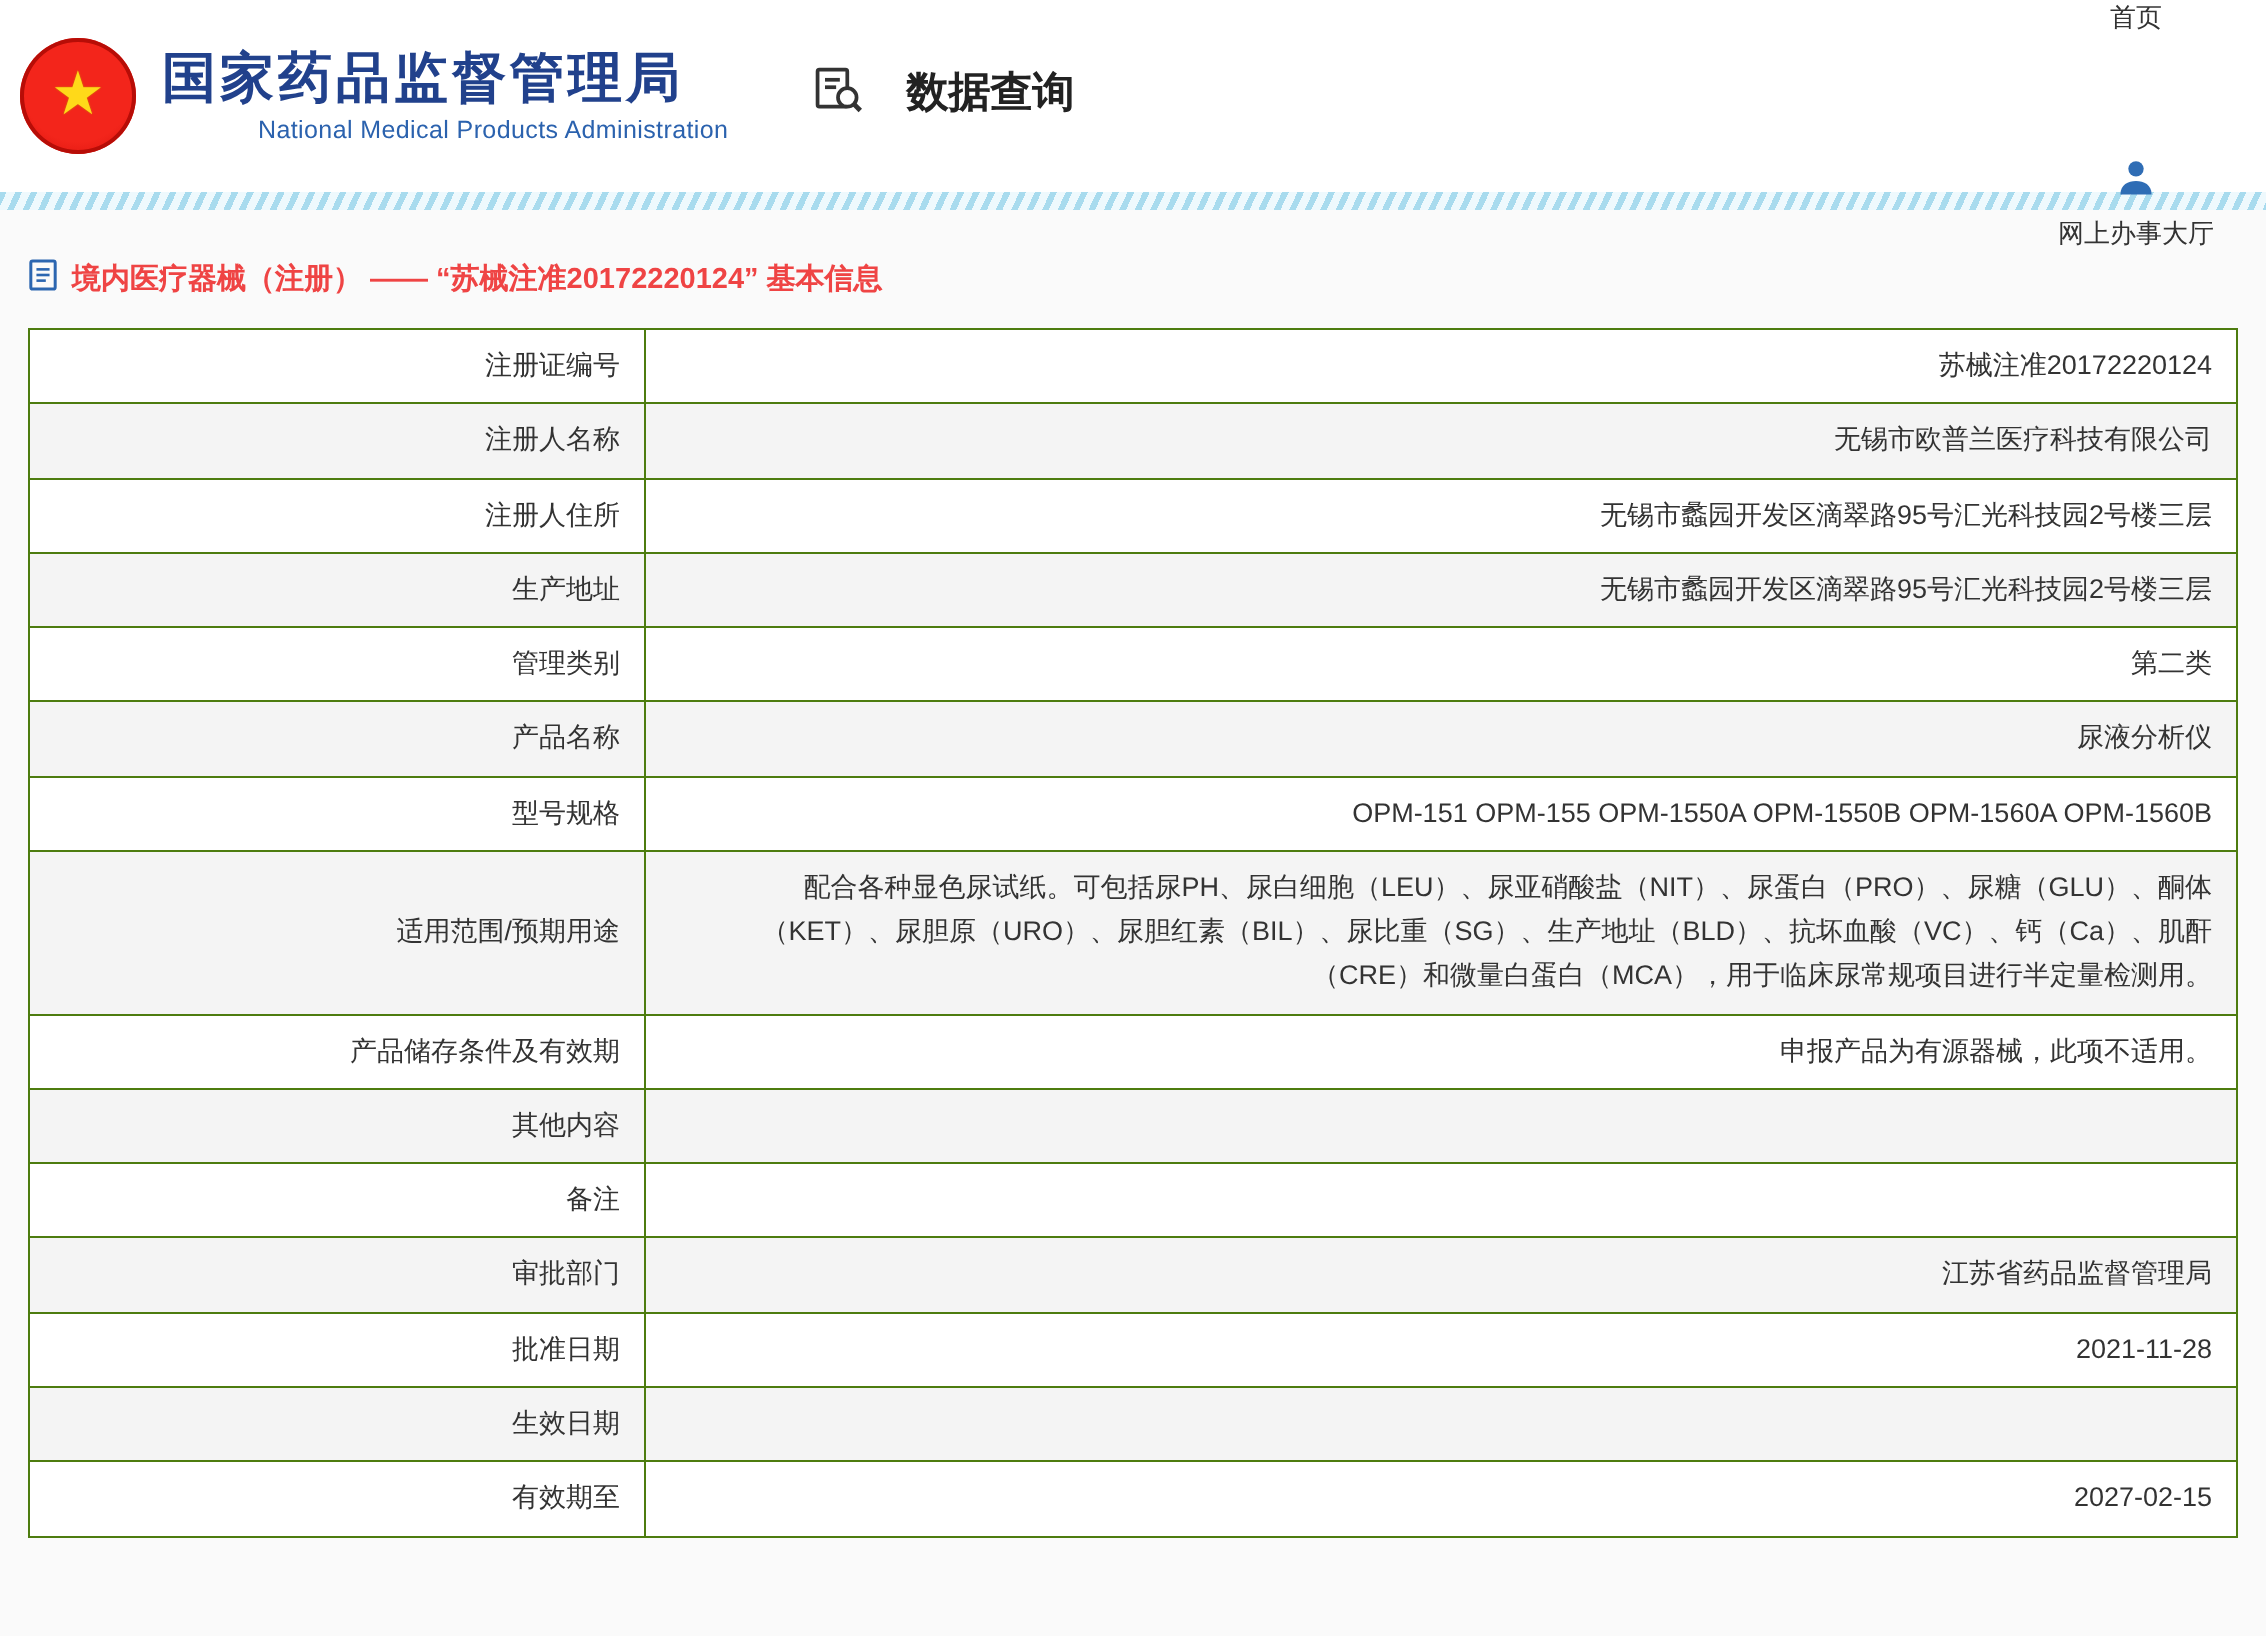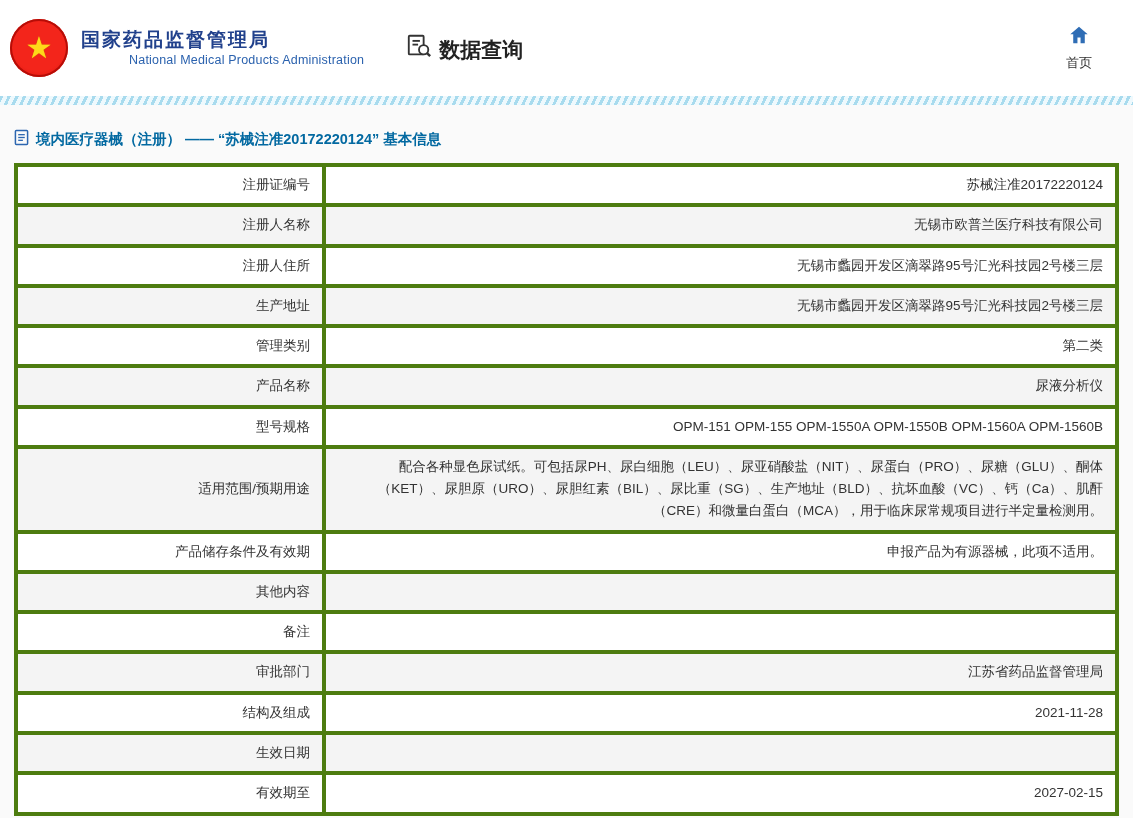--- a/index.html
+++ b/index.html
@@ -17,53 +17,53 @@
   }
   .emblem {
     width:58px; height:58px; border-radius:50%;
     background: radial-gradient(circle at 50% 42%, #f3251b 0 62%, #d50f0a 100%);
     display:flex; align-items:center; justify-content:center;
     flex:0 0 auto; box-shadow: inset 0 0 0 2px #b70d07;
   }
   .emblem .star { color:#ffd919; font-size:30px; line-height:1; text-shadow:0 0 1px #c99700; }
   .org-block { margin-left:13px; }
   .org-title {
-    font-size:19px; font-weight:bold; color:#21418c; letter-spacing:2px; line-height:1.15;
+    font-size:27px; font-weight:bold; color:#21418c; letter-spacing:2px; line-height:1.15;
   }
   .org-subtitle { font-size:12.5px; color:#2b62ae; margin-top:2px; letter-spacing:.2px;margin-left:48px; }
 
   .data-query {
-    margin-left:42px; display:flex; align-items:flex-end; gap:7px;
+    margin-left:42px; display:flex; align-items:flex-start; gap:21px;
     font-size:21px; color:#222; font-weight:600; cursor:pointer;
   }
 
   .nav { margin-left:auto; display:flex; gap:60px;flex-direction:column; }
   .nav-item {
     display:flex; flex-direction:column; align-items:center; gap:5px;
     font-size:13px; color:#333; cursor:pointer; min-width:56px;
   }
 
   
   .stripe-band {
     height:9px;
     background: repeating-linear-gradient(115deg, #a8dbee 0 3px, #eef9fd 3px 7px);
   }
 
   
   .breadcrumb {
     display:flex; align-items:center; gap:7px;
     padding:24px 14px 14px 14px;
-    color:#0369a1; font-size:14.5px; font-weight:bold;
+    color:#ef4444; font-size:14.5px; font-weight:bold;
   }
 
   
   .table-wrap { margin:0 14px 16px 14px; background:#fff; }
   table.info { width:100%; border-collapse:collapse; font-size:13.5px; }
   table.info th, table.info td {
-    border:4px solid #4d7c0f; padding:7px 12px; line-height:1.65;
+    border:1px solid #4d7c0f; padding:7px 12px; line-height:1.65;
     vertical-align:middle;
   }
   table.info th {
     width:308px; text-align:right; font-weight:normal; color:#333;
     white-space:nowrap;
   }
   table.info td { text-align:right; color:#333; }
   table.info tr:nth-child(odd)  { background:#ffffff; }
   table.info tr:nth-child(even) { background:#f4f4f4; }
 </style>
@@ -96,20 +96,29 @@
 
     <div class="nav">
       <div class="nav-item">
         <span>
           <svg width="22" height="22" viewBox="0 0 24 24" aria-hidden="true">
             <path d="M12 3l9.5 8.2h-3.2V21h-4.6v-6.2h-3.4V21H5.7v-9.8H2.5z" fill="#2f6db5"></path>
           </svg>
         </span>
         <span>首页</span>
       </div>
+      <div class="nav-item">
+        <span>
+          <svg width="22" height="22" viewBox="0 0 24 24" aria-hidden="true">
+            <circle cx="12" cy="7" r="4.2" fill="#2f6db5"></circle>
+            <path d="M3.5 21c0-5.2 4.2-7.3 8.5-7.3s8.5 2.1 8.5 7.3z" fill="#2f6db5"></path>
+          </svg>
+        </span>
+        <span>网上办事大厅</span>
+      </div>
     </div>
   </div>
 
   <div class="stripe-band"></div>
 
   <div class="breadcrumb">
     <span>
       <svg width="15" height="17" viewBox="0 0 16 18" aria-hidden="true">
         <rect x="1.5" y="1.5" width="13" height="15" rx="1" fill="none" stroke="#2c66b0" stroke-width="1.6"></rect>
         <line x1="4.5" y1="6" x2="11.5" y2="6" stroke="#2c66b0" stroke-width="1.4"></line>
@@ -165,21 +174,21 @@
           </tr>
         <tr>
             <th>备注</th>
             <td></td>
           </tr>
         <tr>
             <th>审批部门</th>
             <td>江苏省药品监督管理局</td>
           </tr>
         <tr>
-            <th>结构及组成</th>
+            <th>批准日期</th>
             <td>2021-11-28</td>
           </tr>
         <tr>
             <th>生效日期</th>
             <td></td>
           </tr>
         <tr>
             <th>有效期至</th>
             <td>2027-02-15</td>
           </tr>

